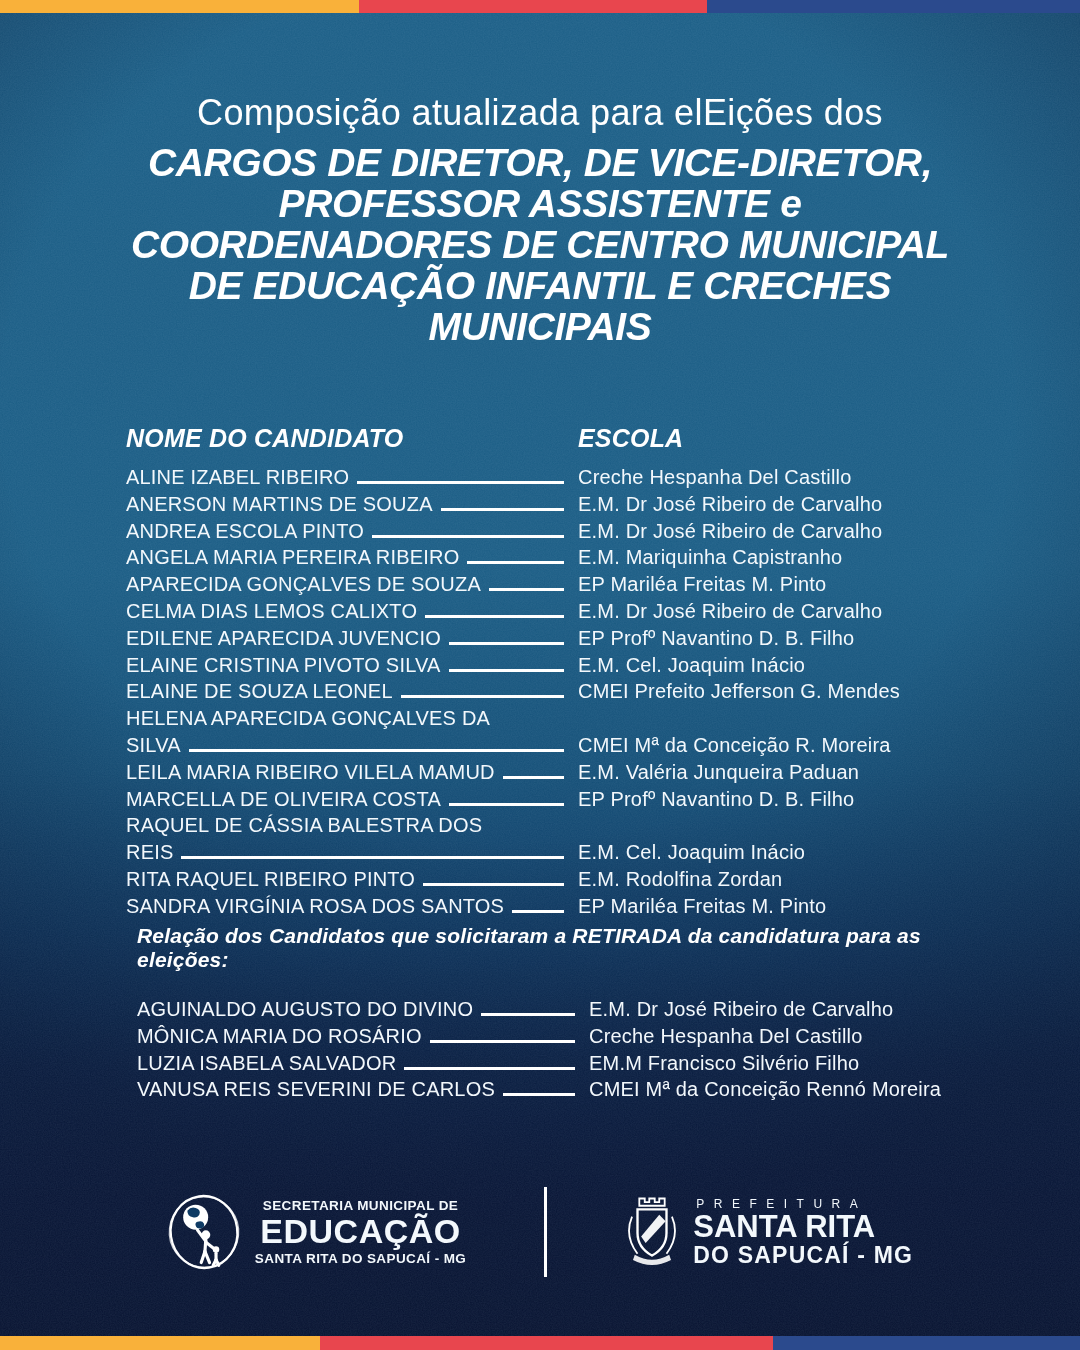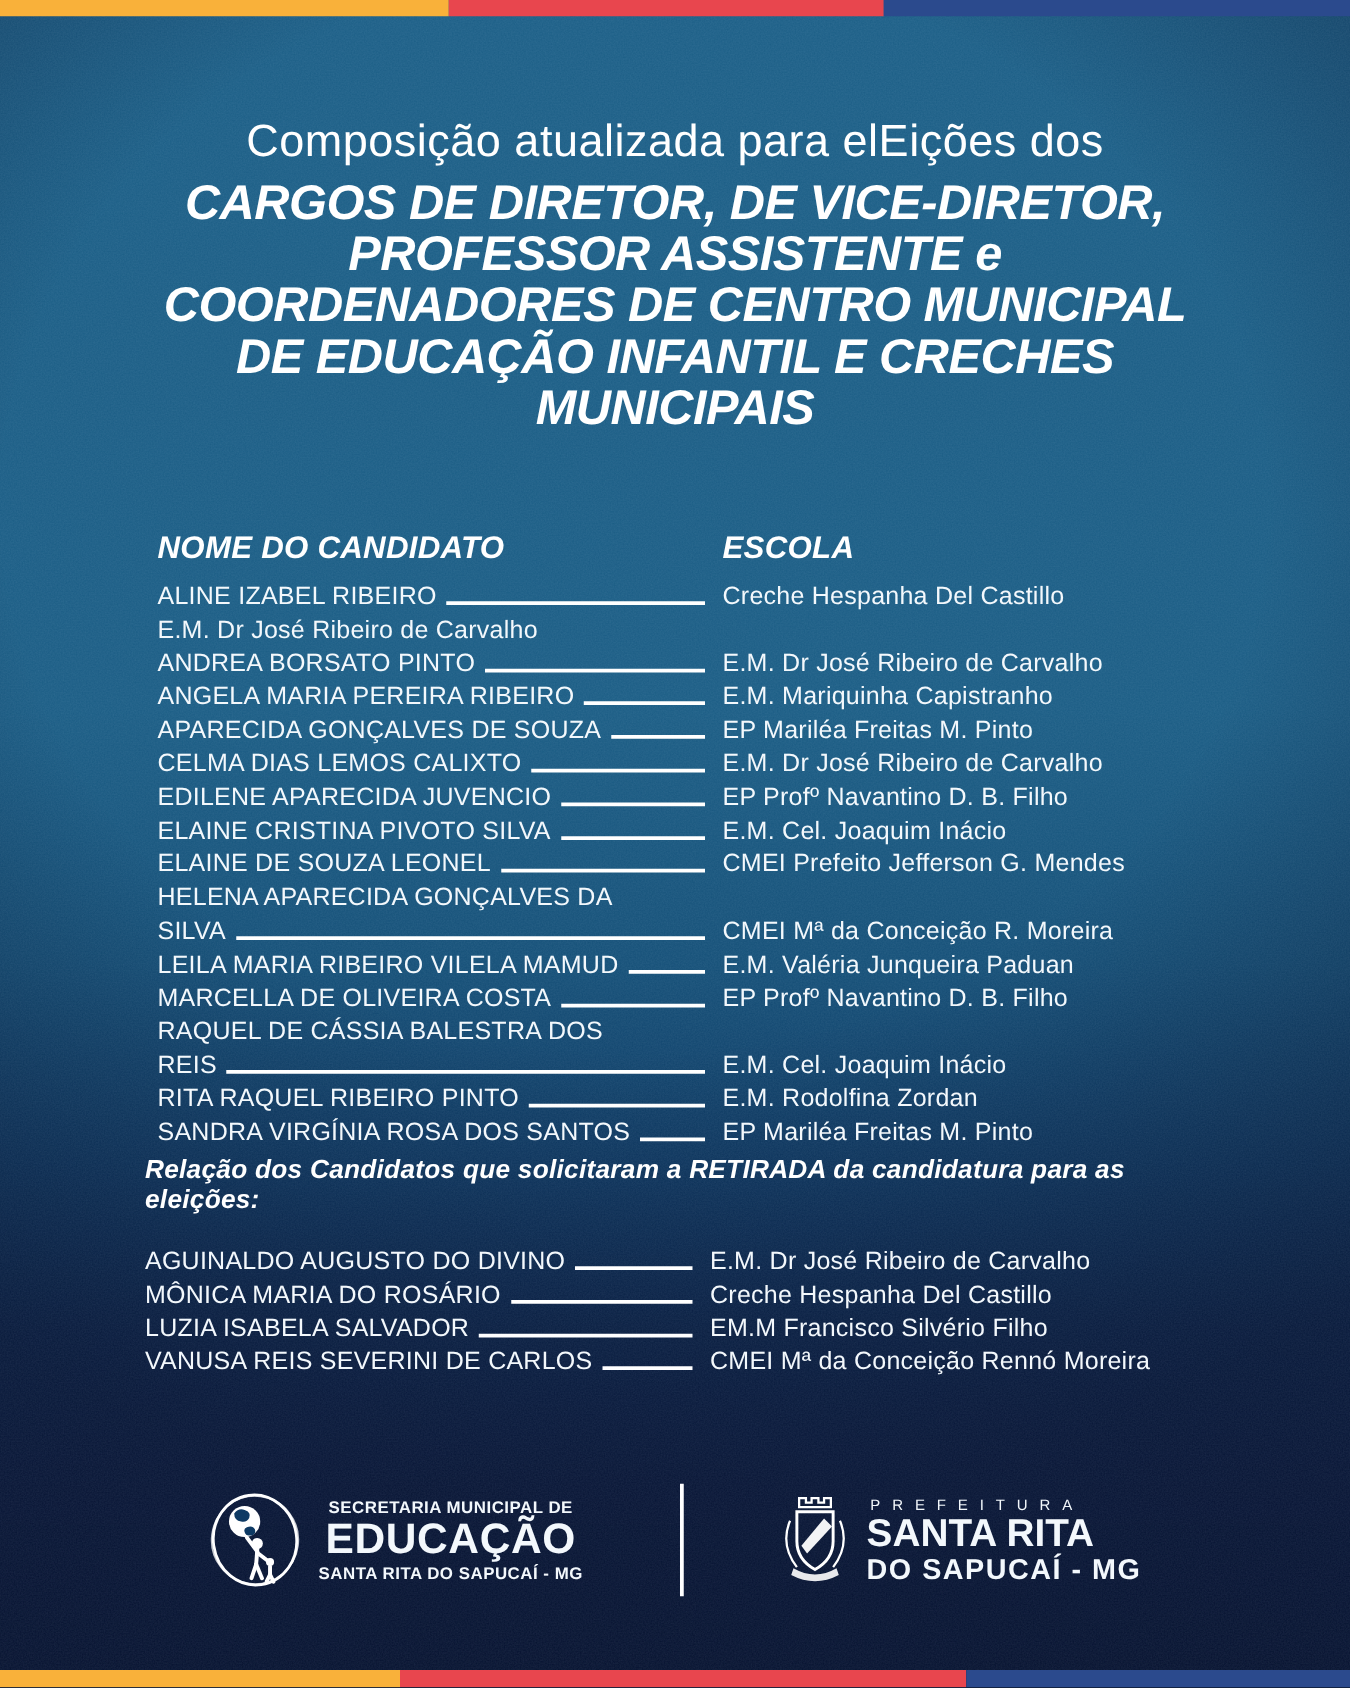--- a/index.html
+++ b/index.html
@@ -44,21 +44,21 @@
   .h-school{ flex:1; }
   .trow{ display:flex; align-items:flex-start; height:26.8px;
          font-size:20px; line-height:23px; letter-spacing:.2px; }
   .name-cell{ flex:0 0 452px; display:flex; align-items:flex-end; min-width:0; }
   .cand{ white-space:nowrap; }
   .leader{ flex:1; height:3px; background:#fff; align-self:flex-end;
            margin:0 14px 5px 8px; min-width:24px; }
   .school{ flex:1; white-space:nowrap; }
 
   
-  #withdrawal{ position:absolute; top:924px; left:116px; width:845px; z-index:2; }
+  #withdrawal{ position:absolute; top:924px; left:137px; width:845px; z-index:2; }
   .w-heading{ font-weight:700; font-style:italic; font-size:21px; letter-spacing:.2px;
               margin-bottom:26px; color:#fff; }
 
   
   #footer{ position:absolute; top:1180px; left:0; width:100%; height:104px;
            display:flex; justify-content:center; align-items:center; z-index:2;gap:48px; }
   .logo-block{ display:flex; align-items:center; }
   .sec-text{ text-align:center; margin-left:14px; }
   .sec-l1{ font-size:13.5px; font-weight:700; letter-spacing:.4px; }
   .sec-l2{ font-size:34px; font-weight:700; letter-spacing:.5px; line-height:1.1; }
@@ -104,25 +104,29 @@
     </div>
     <div id="roster-rows">
         <div class="trow">
           <div class="name-cell">
             <span class="cand">ALINE IZABEL RIBEIRO</span>
             <span class="leader"></span>
           </div>
           <span class="school">Creche Hespanha Del Castillo</span>
         </div>
         <div class="trow">
+          <div class="name-cell">
+            <span class="cand">ANERSON MARTINS DE SOUZA</span>
+            <span class="leader"></span>
+          </div>
           <span class="school">E.M. Dr José Ribeiro de Carvalho</span>
         </div>
         <div class="trow">
           <div class="name-cell">
-            <span class="cand">ANDREA BORSATO PINTO</span>
+            <span class="cand">ANDREA ESCOLA PINTO</span>
             <span class="leader"></span>
           </div>
           <span class="school">E.M. Dr José Ribeiro de Carvalho</span>
         </div>
         <div class="trow">
           <div class="name-cell">
             <span class="cand">ANGELA MARIA PEREIRA RIBEIRO</span>
             <span class="leader"></span>
           </div>
           <span class="school">E.M. Mariquinha Capistranho</span>

